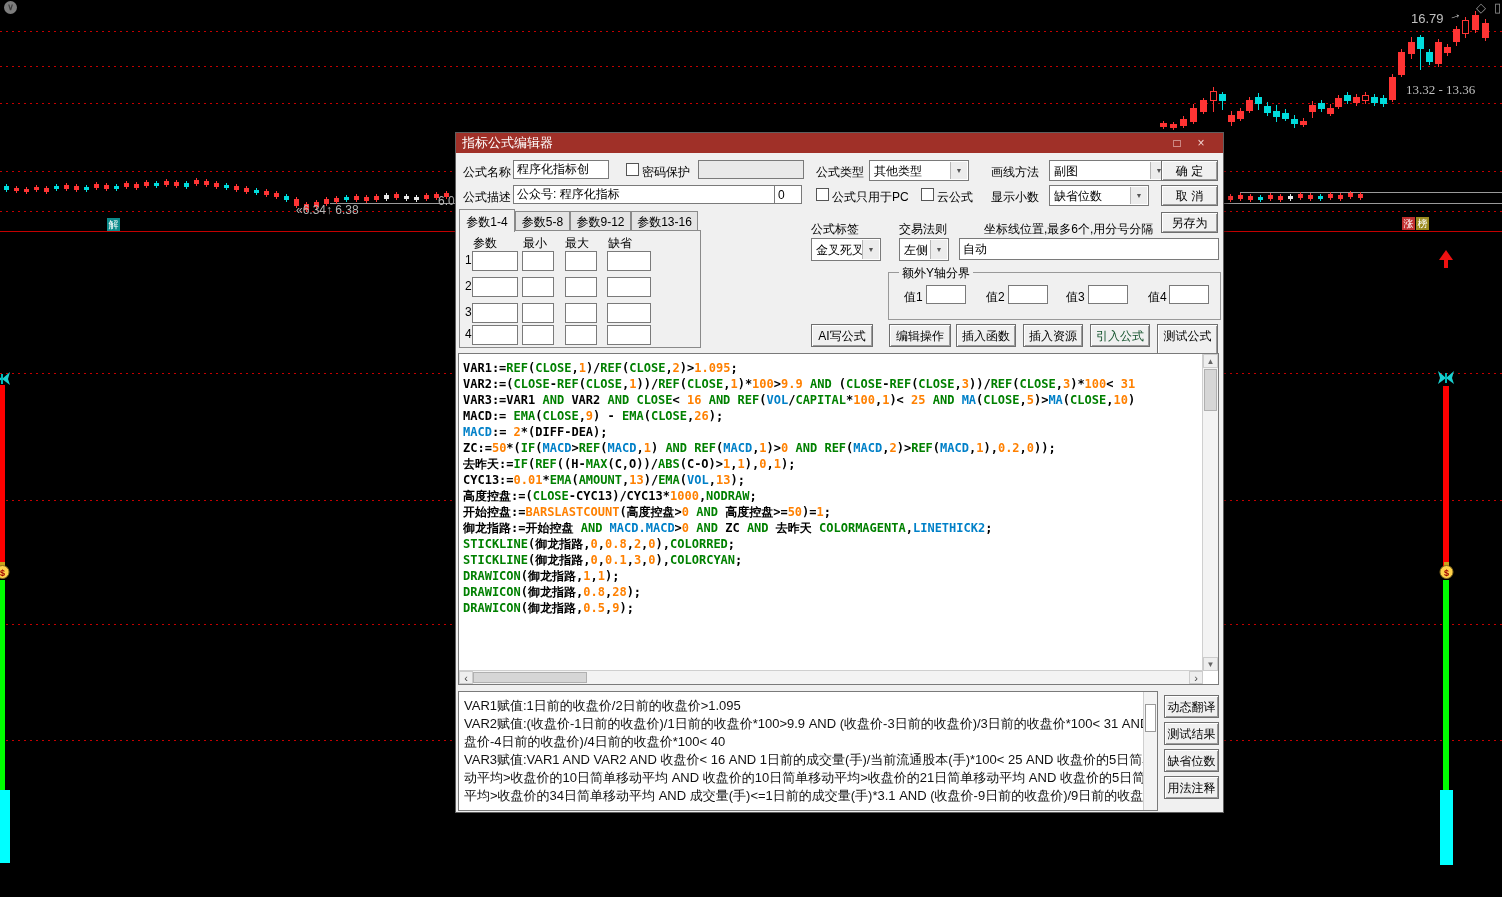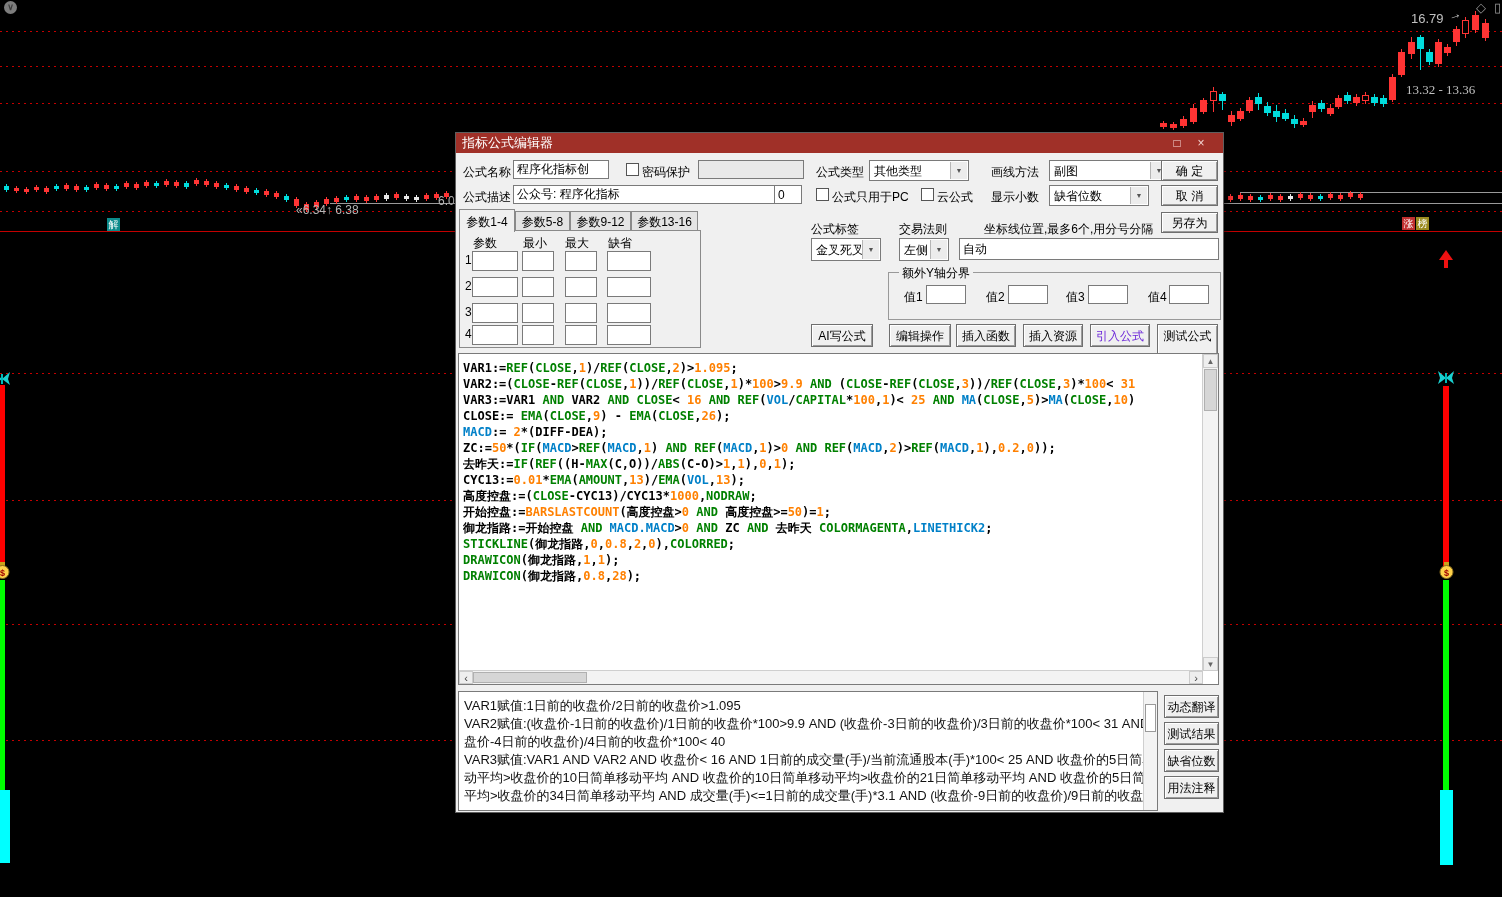--- a/index.html
+++ b/index.html
@@ -33,21 +33,21 @@
        font-family:"Liberation Sans",sans-serif;padding:0 3px;height:19px;box-sizing:border-box;}
   .inp.dis{background:#e9e9e9;}
   .cb{position:absolute;width:11px;height:11px;background:#fff;border:1px solid #555;}
   .combo{position:absolute;background:#fff;border:1px solid #7a7a7a;height:21px;box-sizing:border-box;}
   .combo .cv{display:block;padding:2px 4px;white-space:nowrap;overflow:hidden;}
   .combo .ca{position:absolute;right:1px;top:1px;bottom:1px;width:16px;background:#ececec;
        border-left:1px solid #b5b5b5;color:#555;font-size:7px;text-align:center;line-height:17px;}
   .btn{position:absolute;background:#f0f0f0;border:1px solid #6f6f6f;
        box-shadow:inset 1px 1px 0 #fff,inset -1px -1px 0 #9c9c9c;
        text-align:center;font-size:12px;color:#000;box-sizing:border-box;}
-  .btn.disabled{color:#6d28d9;}
+  .btn.disabled{color:#14532d;}
   .tab{position:absolute;top:78px;height:20px;line-height:20px;text-align:center;
        border:1px solid #8a8a8a;border-bottom:none;background:#e4e4e4;box-sizing:border-box;}
   .tab.active{background:#f0f0f0;top:76px;height:23px;line-height:24px;z-index:3;}
   #parampanel{position:absolute;left:3px;top:97px;width:240px;height:116px;border:1px solid #8a8a8a;
        background:#f0f0f0;z-index:2;}
   .phead{position:absolute;top:4px;font-size:12px;}
   .prow{position:absolute;left:0;width:240px;height:22px;}
   .prow .num{position:absolute;left:5px;top:2px;}
   .prow input{position:absolute;top:0;height:20px;background:#fff;border:1px solid #7a7a7a;
        box-sizing:border-box;padding:0 2px;font-size:12px;}
@@ -444,31 +444,33 @@
     <div class="btn" style="left:500px;top:191px;width:60px;height:23px;line-height:22px;">插入函数</div>
     <div class="btn" style="left:567px;top:191px;width:60px;height:23px;line-height:22px;">插入资源</div>
     <div class="btn disabled" style="left:634px;top:191px;width:60px;height:23px;line-height:22px;">引入公式</div>
     <div class="btn" style="left:701px;top:191px;width:61px;height:40px;line-height:22px;">测试公式</div>
 
     <div id="editor">
       <div id="code-lines">
           <div class="cl"><span class="t-k">VAR1:=</span><span class="t-g">REF</span><span class="t-k">(</span><span class="t-g">CLOSE</span><span class="t-k">,</span><span class="t-o">1</span><span class="t-k">)/</span><span class="t-g">REF</span><span class="t-k">(</span><span class="t-g">CLOSE</span><span class="t-k">,</span><span class="t-o">2</span><span class="t-k">)&gt;</span><span class="t-o">1.095</span><span class="t-k">;</span></div>
           <div class="cl"><span class="t-k">VAR2:=(</span><span class="t-g">CLOSE</span><span class="t-k">-</span><span class="t-g">REF</span><span class="t-k">(</span><span class="t-g">CLOSE</span><span class="t-k">,</span><span class="t-o">1</span><span class="t-k">))/</span><span class="t-g">REF</span><span class="t-k">(</span><span class="t-g">CLOSE</span><span class="t-k">,</span><span class="t-o">1</span><span class="t-k">)*</span><span class="t-o">100</span><span class="t-k">&gt;</span><span class="t-o">9.9</span><span class="t-g"> AND </span><span class="t-k">(</span><span class="t-g">CLOSE</span><span class="t-k">-</span><span class="t-g">REF</span><span class="t-k">(</span><span class="t-g">CLOSE</span><span class="t-k">,</span><span class="t-o">3</span><span class="t-k">))/</span><span class="t-g">REF</span><span class="t-k">(</span><span class="t-g">CLOSE</span><span class="t-k">,</span><span class="t-o">3</span><span class="t-k">)*</span><span class="t-o">100</span><span class="t-k">&lt; </span><span class="t-o">31</span></div>
           <div class="cl"><span class="t-k">VAR3:=VAR1</span><span class="t-g"> AND </span><span class="t-k">VAR2</span><span class="t-g"> AND </span><span class="t-g">CLOSE</span><span class="t-k">&lt; </span><span class="t-o">16</span><span class="t-g"> AND </span><span class="t-g">REF</span><span class="t-k">(</span><span class="t-b">VOL</span><span class="t-k">/</span><span class="t-g">CAPITAL</span><span class="t-k">*</span><span class="t-o">100</span><span class="t-k">,</span><span class="t-o">1</span><span class="t-k">)&lt; </span><span class="t-o">25</span><span class="t-g"> AND </span><span class="t-b">MA</span><span class="t-k">(</span><span class="t-g">CLOSE</span><span class="t-k">,</span><span class="t-o">5</span><span class="t-k">)&gt;</span><span class="t-b">MA</span><span class="t-k">(</span><span class="t-g">CLOSE</span><span class="t-k">,</span><span class="t-o">10</span><span class="t-k">)</span></div>
-          <div class="cl"><span class="t-k">CLOSE:= </span><span class="t-g">EMA</span><span class="t-k">(</span><span class="t-g">CLOSE</span><span class="t-k">,</span><span class="t-o">9</span><span class="t-k">) - </span><span class="t-g">EMA</span><span class="t-k">(</span><span class="t-g">CLOSE</span><span class="t-k">,</span><span class="t-o">26</span><span class="t-k">);</span></div>
+          <div class="cl"><span class="t-k">MACD:= </span><span class="t-g">EMA</span><span class="t-k">(</span><span class="t-g">CLOSE</span><span class="t-k">,</span><span class="t-o">9</span><span class="t-k">) - </span><span class="t-g">EMA</span><span class="t-k">(</span><span class="t-g">CLOSE</span><span class="t-k">,</span><span class="t-o">26</span><span class="t-k">);</span></div>
           <div class="cl"><span class="t-b">MACD</span><span class="t-k">:= </span><span class="t-o">2</span><span class="t-k">*(DIFF-DEA);</span></div>
           <div class="cl"><span class="t-k">ZC:=</span><span class="t-o">50</span><span class="t-k">*(</span><span class="t-g">IF</span><span class="t-k">(</span><span class="t-b">MACD</span><span class="t-k">&gt;</span><span class="t-g">REF</span><span class="t-k">(</span><span class="t-b">MACD</span><span class="t-k">,</span><span class="t-o">1</span><span class="t-k">)</span><span class="t-g"> AND </span><span class="t-g">REF</span><span class="t-k">(</span><span class="t-b">MACD</span><span class="t-k">,</span><span class="t-o">1</span><span class="t-k">)&gt;</span><span class="t-o">0</span><span class="t-g"> AND </span><span class="t-g">REF</span><span class="t-k">(</span><span class="t-b">MACD</span><span class="t-k">,</span><span class="t-o">2</span><span class="t-k">)&gt;</span><span class="t-g">REF</span><span class="t-k">(</span><span class="t-b">MACD</span><span class="t-k">,</span><span class="t-o">1</span><span class="t-k">),</span><span class="t-o">0.2</span><span class="t-k">,</span><span class="t-o">0</span><span class="t-k">));</span></div>
           <div class="cl"><span class="t-k">去昨天:=</span><span class="t-g">IF</span><span class="t-k">(</span><span class="t-g">REF</span><span class="t-k">((H-</span><span class="t-g">MAX</span><span class="t-k">(C,O))/</span><span class="t-g">ABS</span><span class="t-k">(C-O)&gt;</span><span class="t-o">1</span><span class="t-k">,</span><span class="t-o">1</span><span class="t-k">),</span><span class="t-o">0</span><span class="t-k">,</span><span class="t-o">1</span><span class="t-k">);</span></div>
           <div class="cl"><span class="t-k">CYC13:=</span><span class="t-o">0.01</span><span class="t-k">*</span><span class="t-g">EMA</span><span class="t-k">(</span><span class="t-g">AMOUNT</span><span class="t-k">,</span><span class="t-o">13</span><span class="t-k">)/</span><span class="t-g">EMA</span><span class="t-k">(</span><span class="t-b">VOL</span><span class="t-k">,</span><span class="t-o">13</span><span class="t-k">);</span></div>
           <div class="cl"><span class="t-k">高度控盘:=(</span><span class="t-g">CLOSE</span><span class="t-k">-CYC13)/CYC13*</span><span class="t-o">1000</span><span class="t-k">,</span><span class="t-g">NODRAW</span><span class="t-k">;</span></div>
           <div class="cl"><span class="t-k">开始控盘:=</span><span class="t-o">BARSLASTCOUNT</span><span class="t-k">(高度控盘&gt;</span><span class="t-o">0</span><span class="t-g"> AND </span><span class="t-k">高度控盘&gt;=</span><span class="t-o">50</span><span class="t-k">)=</span><span class="t-o">1</span><span class="t-k">;</span></div>
           <div class="cl"><span class="t-k">御龙指路:=开始控盘</span><span class="t-g"> AND </span><span class="t-b">MACD.MACD</span><span class="t-k">&gt;</span><span class="t-o">0</span><span class="t-g"> AND </span><span class="t-k">ZC</span><span class="t-g"> AND </span><span class="t-k">去昨天 </span><span class="t-g">COLORMAGENTA</span><span class="t-k">,</span><span class="t-b">LINETHICK2</span><span class="t-k">;</span></div>
           <div class="cl"><span class="t-g">STICKLINE</span><span class="t-k">(御龙指路,</span><span class="t-o">0</span><span class="t-k">,</span><span class="t-o">0.8</span><span class="t-k">,</span><span class="t-o">2</span><span class="t-k">,</span><span class="t-o">0</span><span class="t-k">),</span><span class="t-g">COLORRED</span><span class="t-k">;</span></div>
+          <div class="cl"><span class="t-g">STICKLINE</span><span class="t-k">(御龙指路,</span><span class="t-o">0</span><span class="t-k">,</span><span class="t-o">0.1</span><span class="t-k">,</span><span class="t-o">3</span><span class="t-k">,</span><span class="t-o">0</span><span class="t-k">),</span><span class="t-g">COLORCYAN</span><span class="t-k">;</span></div>
           <div class="cl"><span class="t-g">DRAWICON</span><span class="t-k">(御龙指路,</span><span class="t-o">1</span><span class="t-k">,</span><span class="t-o">1</span><span class="t-k">);</span></div>
           <div class="cl"><span class="t-g">DRAWICON</span><span class="t-k">(御龙指路,</span><span class="t-o">0.8</span><span class="t-k">,</span><span class="t-o">28</span><span class="t-k">);</span></div>
+          <div class="cl"><span class="t-g">DRAWICON</span><span class="t-k">(御龙指路,</span><span class="t-o">0.5</span><span class="t-k">,</span><span class="t-o">9</span><span class="t-k">);</span></div>
         </div>
       <div class="vsb">
         <span class="arr" style="top:0;">▲</span>
         <div class="thumb" style="top:15px;height:40px;"></div>
         <span class="arr" style="bottom:0;">▼</span>
       </div>
       <div class="hsb">
         <span class="arr" style="left:0;">‹</span>
         <div class="thumb" style="left:14px;width:112px;"></div>
         <span class="arr" style="right:0;">›</span>

